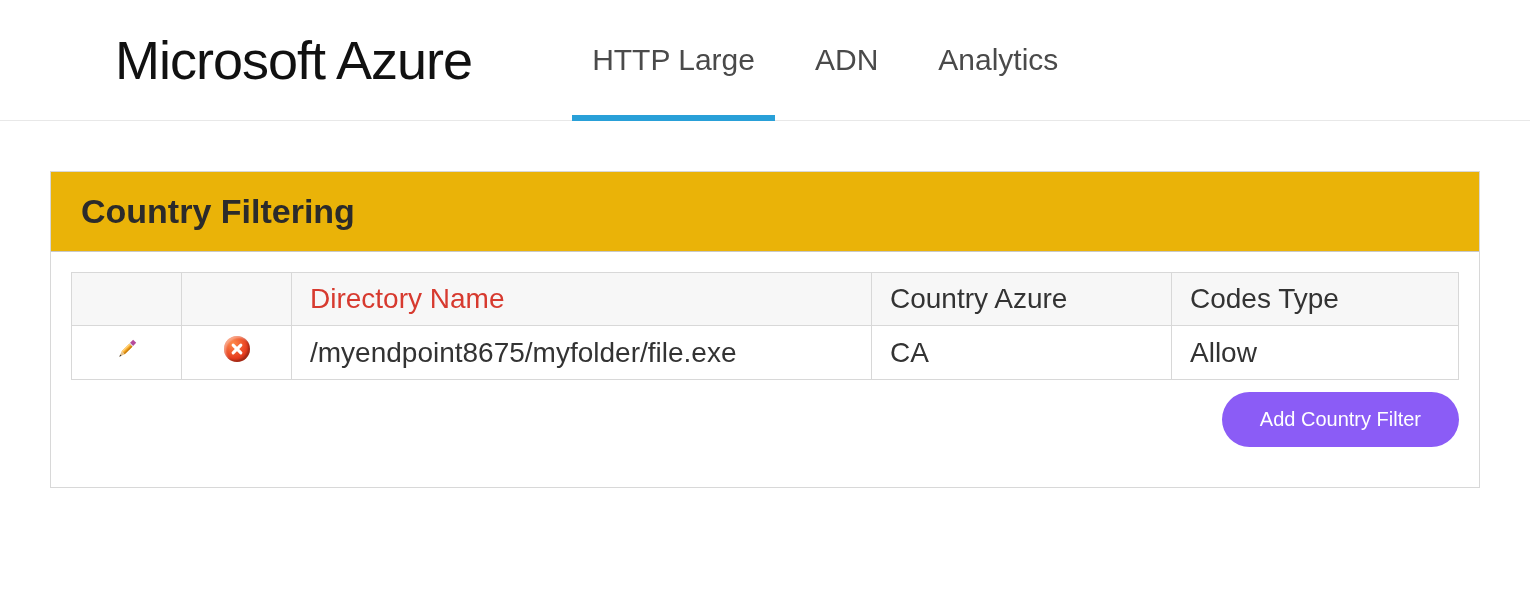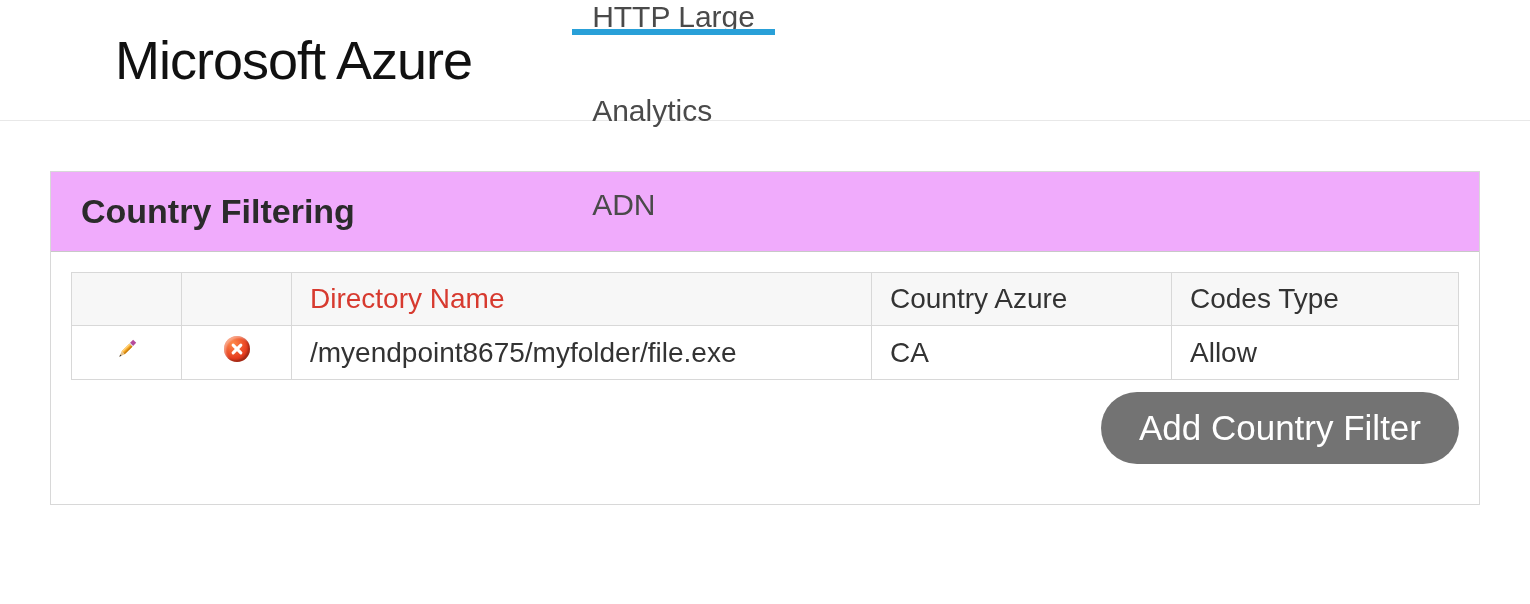--- a/index.html
+++ b/index.html
@@ -23,24 +23,24 @@
   .brand {
     font-size: 54px;
     font-weight: 300;
     letter-spacing: -1px;
     color: #111111;
     margin-right: 80px;
     white-space: nowrap;
   }
   .nav-tabs {
     display: flex;
+    align-items: flex-end;
     height: 100%;
     gap: 60px;
     padding-left: 40px;
-    flex-direction: column;
   }
   .nav-tab {
     font-size: 30px;
     color: #4a4a4a;
     height: 100%;
     display: flex;
     align-items: center;
     position: relative;
     cursor: pointer;
   }
@@ -54,21 +54,21 @@
     background: #29a0d8;
   }
 
   
   .panel {
     margin: 50px 50px 0 50px;
     border: 1px solid #d8d8d8;
     background: #ffffff;
   }
   .panel-header {
-    background: #f0abfc;
+    background: #eab308;
     border-bottom: 1px solid #c8c8c8;
     padding: 20px 30px;
   }
   .panel-title {
     font-size: 34px;
     font-weight: 700;
     color: #2b2b2b;
   }
 
   .panel-body {
@@ -151,38 +151,38 @@
   .icon-delete::before { transform: translate(-50%, -50%) rotate(45deg); }
   .icon-delete::after  { transform: translate(-50%, -50%) rotate(-45deg); }
 
   
   .add-row {
     text-align: right;
     margin-top: 12px;
   }
   .btn-add {
     display: inline-block;
-    background: #737373;
+    background: #8b5cf6;
     color: #ffffff;
-    font-size: 35px;
+    font-size: 20px;
     padding: 16px 38px;
     border-radius: 999px;
     cursor: pointer;
     border: none;
   }
 </style>
 </head>
 <body>
 
 <div class="header">
   <div class="brand">Microsoft Azure</div>
   <div class="nav-tabs">
     <div class="nav-tab active">HTTP Large</div>
+    <div class="nav-tab">ADN</div>
     <div class="nav-tab">Analytics</div>
-    <div class="nav-tab">ADN</div>
   </div>
 </div>
 
 <div class="panel">
   <div class="panel-header">
     <div class="panel-title">Country Filtering</div>
   </div>
   <div class="panel-body">
 
     <table class="filter-table">

